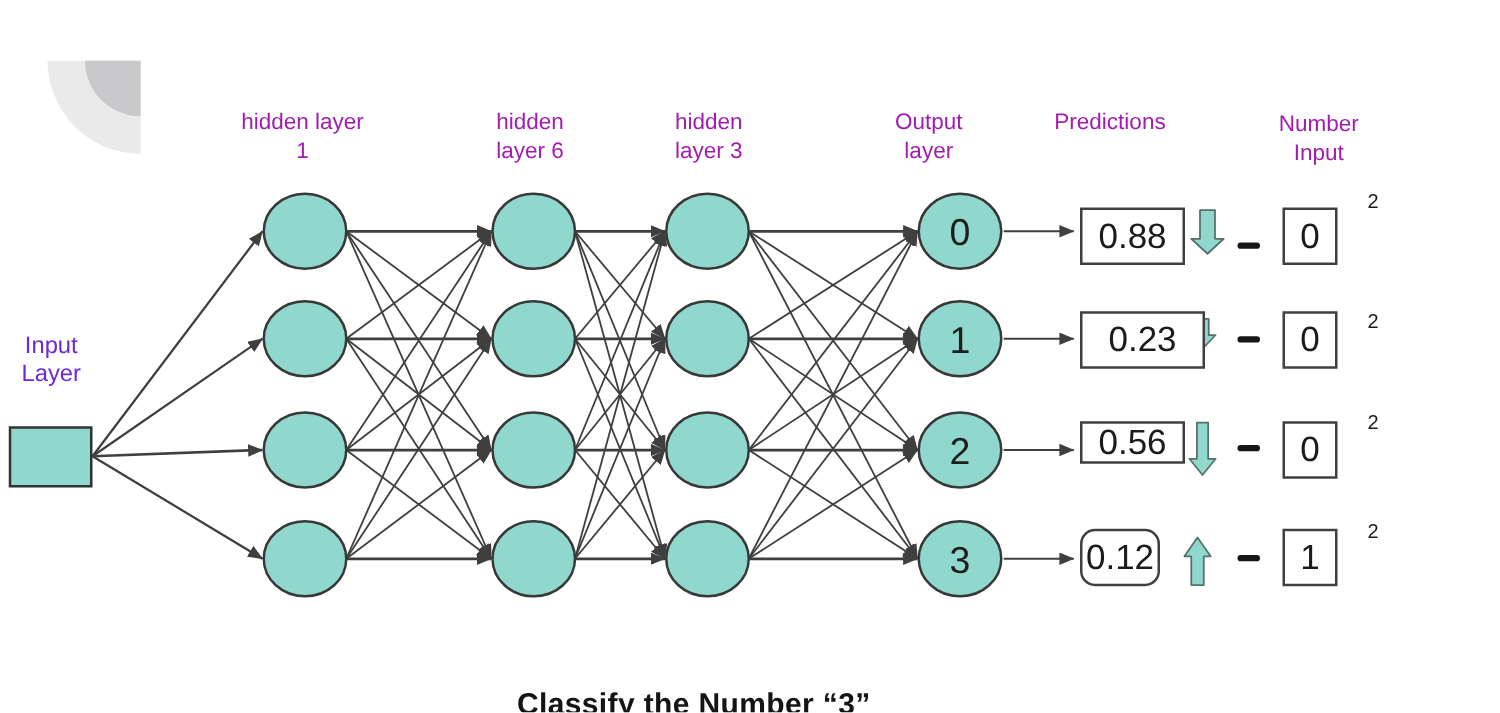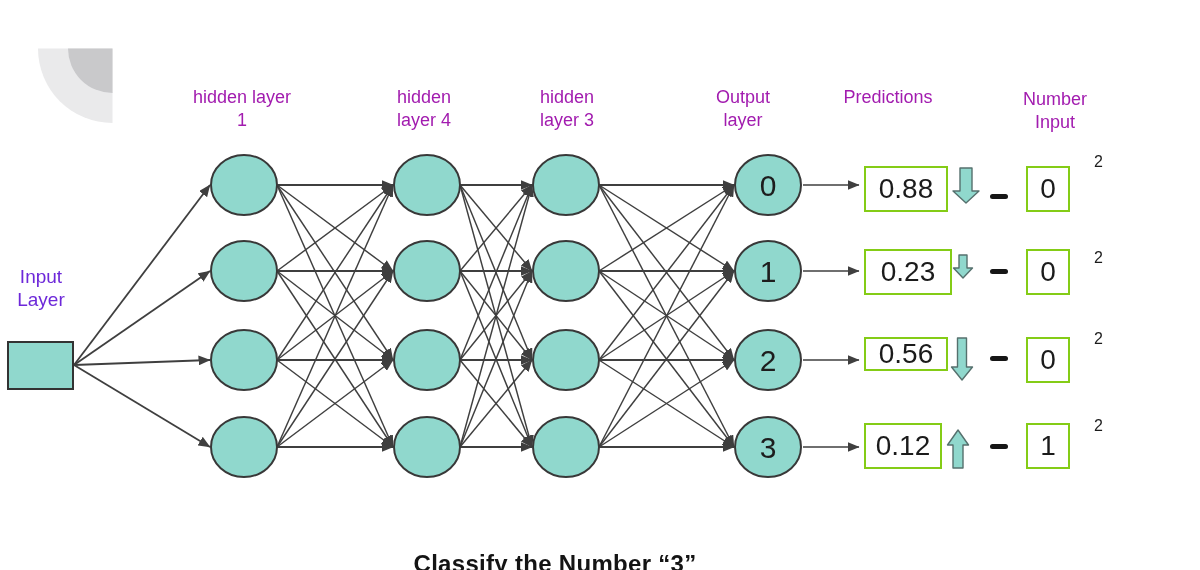--- a/index.html
+++ b/index.html
@@ -11,21 +11,21 @@
   .col-label {
     position:absolute; transform:translateX(-50%); text-align:center;
     font-size:18px; line-height:23px; color:#a21caf; white-space:nowrap;
   }
   .input-label {
     position:absolute; transform:translateX(-50%); text-align:center;
     font-size:19px; line-height:23px; color:#6d28d9;
   }
   .pred-box,.act-box {
     position:absolute; box-sizing:border-box; background:#ffffff;
-    border:2px solid #84cc16; display:flex; align-items:center;
+    border:2px solid #404040; display:flex; align-items:center;
     justify-content:center; font-size:28px; color:#1b1b1b;
   }
   .minus { position:absolute; background:#161616; border-radius:3px; }
   .exp { position:absolute; font-size:16px; color:#1b1b1b; }
   .title {
     position:absolute; transform:translateX(-50%); font-weight:bold;
     font-size:24px; color:#141414; white-space:nowrap; letter-spacing:0.3px;margin-top:32px;
   }
   .sr { position:absolute; width:1px; height:1px; margin:-1px; overflow:hidden; clip:rect(0 0 0 0); }
 </style>
@@ -124,21 +124,21 @@
       <path d="M957.5 338 H966.5 V367 H972.5 L962 380 L951.5 367 H957.5 Z" fill="#90d8cd" stroke="#55706d" stroke-width="1.4" stroke-linejoin="round"></path>
       <path d="M953 468 H963 V445 H968.5 L958 430 L947.5 445 H953 Z" fill="#90d8cd" stroke="#55706d" stroke-width="1.4" stroke-linejoin="round"></path>
     </svg>
 
   <div class="col-label" style="left:242px; top:86px">
     <span>hidden layer</span><br>
     <span>1</span>
   </div>
   <div class="col-label" style="left:424px; top:86px">
     <span>hidden</span><br>
-    <span>layer 4</span>
+    <span>layer 6</span>
   </div>
   <div class="col-label" style="left:567px; top:86px">
     <span>hidden</span><br>
     <span>layer 3</span>
   </div>
   <div class="col-label" style="left:743px; top:86px">
     <span>Output</span><br>
     <span>layer</span>
   </div>
   <div class="col-label" style="left:888px; top:86px">
@@ -160,21 +160,21 @@
   <div class="minus" style="left: 990px; width: 18px; height: 5px; top: 193.5px;">
     <span class="sr">−</span>
   </div>
   <div class="act-box" style="left: 1026px; width: 44px; height: 46px; top: 166px;">
     <span>0</span>
   </div>
   <div class="exp" style="left: 1094px; top: 153px;">
     <span>2</span>
   </div>
 
-  <div class="pred-box" style="left: 864px; width: 88px; height: 46px; top: 249px;">
+  <div class="pred-box" style="left: 864px; width: 100px; height: 46px; top: 249px;">
     <span>0.23</span>
   </div>
   <div class="minus" style="left: 990px; width: 18px; height: 5px; top: 268.5px;">
     <span class="sr">−</span>
   </div>
   <div class="act-box" style="left: 1026px; width: 44px; height: 46px; top: 249px;">
     <span>0</span>
   </div>
   <div class="exp" style="left: 1094px; top: 249px;">
     <span>2</span>
@@ -186,21 +186,21 @@
   <div class="minus" style="left: 990px; width: 18px; height: 5px; top: 355.5px;">
     <span class="sr">−</span>
   </div>
   <div class="act-box" style="left: 1026px; width: 44px; height: 46px; top: 337px;">
     <span>0</span>
   </div>
   <div class="exp" style="left: 1094px; top: 330px;">
     <span>2</span>
   </div>
 
-  <div class="pred-box" style="left: 864px; width: 78px; height: 46px; top: 423px;">
+  <div class="pred-box" style="left: 864px; width: 64px; height: 46px; top: 423px; border-radius: 12px;">
     <span>0.12</span>
   </div>
   <div class="minus" style="left: 990px; width: 18px; height: 5px; top: 443.5px;">
     <span class="sr">−</span>
   </div>
   <div class="act-box" style="left: 1026px; width: 44px; height: 46px; top: 423px;">
     <span>1</span>
   </div>
   <div class="exp" style="left: 1094px; top: 417px;">
     <span>2</span>

